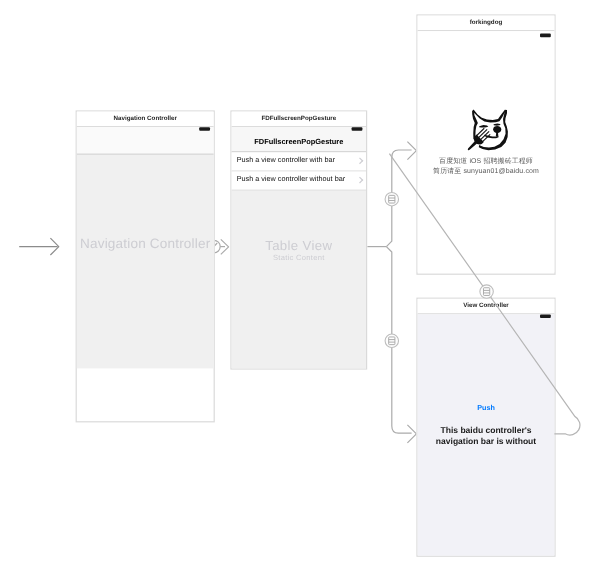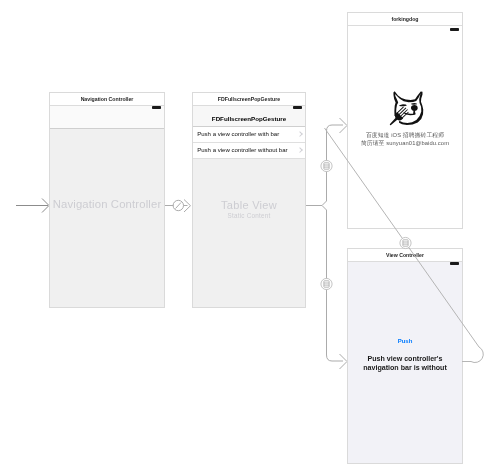--- a/index.html
+++ b/index.html
@@ -59,21 +59,21 @@
         <circle r="5.6" fill="#fdfdfd" stroke="#bdbdbd" stroke-width="0.9"></circle>
         <g fill="none" stroke="#a9a9a9" stroke-width="0.8">
           <rect x="-2.6" y="-3.2" width="5.2" height="6.4" rx="0.6"></rect>
           <path d="M-2.6 -1.0 H2.6"></path>
             <path d="M-2.6 1.1 H2.6"></path>
         </g>
       </g>
     </g>
   </svg>
 
-  <div class="scene" id="sc-nav" style="left:49px;top:92px;width:116px;height:216px;">
+  <div class="scene" id="sc-nav" style="left:63px;top:92px;width:116px;height:260px;">
     <div class="scene-title">Navigation Controller</div>
     <div class="navbar">
       <div class="statuspill"></div>
     </div>
     <div class="bodyarea" style="height:178px;">
       <div class="centerlabel" style="top:69px;font-size:11.3px;letter-spacing:0.15px;">Navigation Controller</div>
     </div>
   </div>
 
   <div class="scene" id="sc-table" style="left:192px;top:92px;width:114px;height:216px;">
@@ -126,21 +126,21 @@
         <div style="font-size:5.8px;color:#585858;line-height:7.8px;letter-spacing:0.1px;">简历请至 sunyuan01@baidu.com</div>
       </div>
     </div>
   </div>
 
   <div class="scene" id="sc-hidden" style="left:347px;top:248px;width:116px;height:216px;">
     <div class="scene-title">View Controller</div>
     <div class="bodyarea" style="height:201px;position:relative;background:#f2f2f7;">
       <div class="statuspill"></div>
       <div class="centerlabel" style="top:76px;font-size:6px;color:#007aff;font-weight:bold;">Push</div>
-      <div class="centerlabel" style="top:93px;font-size:7.1px;color:#1a1a1a;font-weight:bold;">Push view controller's</div>
+      <div class="centerlabel" style="top:93px;font-size:7.1px;color:#1a1a1a;font-weight:bold;">This baidu controller's</div>
       <div class="centerlabel" style="top:101.5px;font-size:7.1px;color:#1a1a1a;font-weight:bold;">navigation bar is without</div>
     </div>
   </div>
 
   <svg class="wires" style="z-index:20;" viewBox="0 0 500 471">
     <g fill="none" stroke="#b5b5b5" stroke-width="1">
       <path d="M324.5 128 L479 347 A 8 8 0 0 1 471 361.5 L462 361.5" stroke-linejoin="round"></path>
     </g>
     <g transform="translate(405.5,243)">
       <circle r="5.6" fill="#fdfdfd" stroke="#bdbdbd" stroke-width="0.9"></circle>

